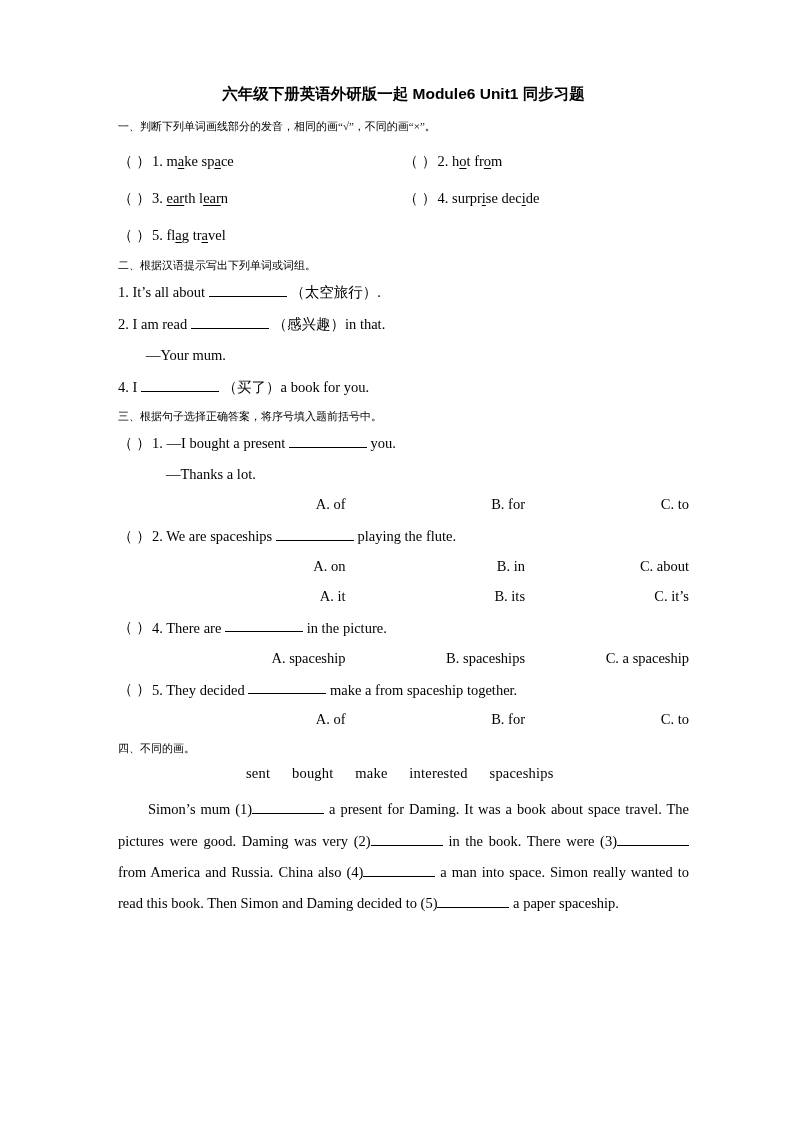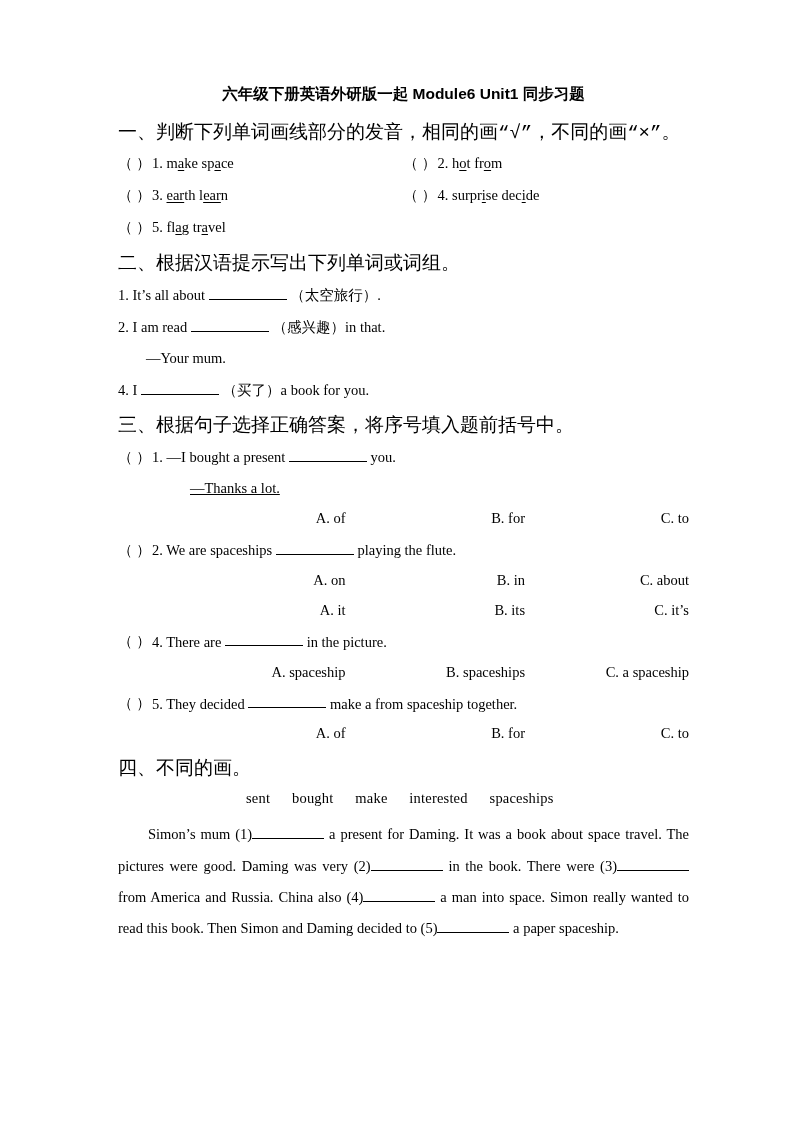--- a/index.html
+++ b/index.html
@@ -23,31 +23,31 @@
   }
   .doc-title {
     font-family: "Liberation Sans", sans-serif;
     font-weight: bold;
     font-size: 15.5px;
     text-align: center;
     margin: 0 0 14px 0;
     letter-spacing: 0px;
   }
   .section-head {
-    font-family: Liberation Mono, monospace;
-    font-size: 19px;
+    font-family: Liberation Serif, serif;
+    font-size: 11px;
     margin: 12px 0 9px 0;
   }
   .line {
     font-size: 14.5px;
     margin: 0 0 13px 0;
     line-height: 1.25;
   }
   .indent-2 { margin-left: 28px; }
-  .indent-3 { margin-left: 72px; text-decoration: underline; }
+  .indent-3 { margin-left: 48px; }
 
   .paren {
     display: inline-block;
     width: 34px;
   }
   .uline {
     text-decoration: underline;
     text-underline-offset: 2px;
   }
   .blank {
@@ -56,21 +56,21 @@
     height: 0.95em;
     vertical-align: baseline;
   }
   .b-md { width: 72px; }
   .b-lg { width: 78px; }
 
   
   .row2 {
     display: flex;
     font-size: 14.5px;
-    margin: 4px 0 13px 0;
+    margin: 18px 0 13px 0;
   }
   .row2 > .c1 { width: 320px; }
   .row2 > .c2 { width: 320px; }
 
   .row3 {
     display: flex;
     font-size: 14.5px;
     margin: 0 0 13px 0;
     margin-left: 48px;
     text-align: right;

